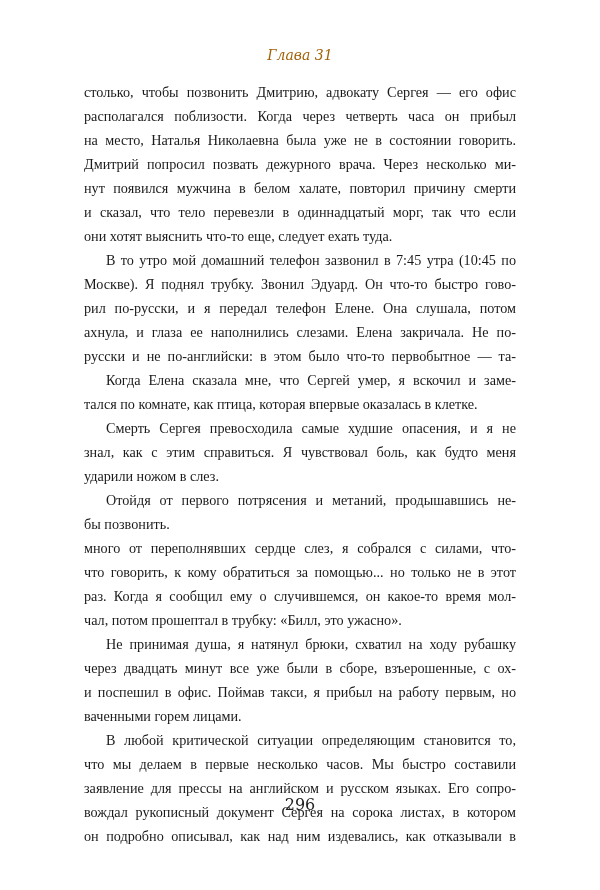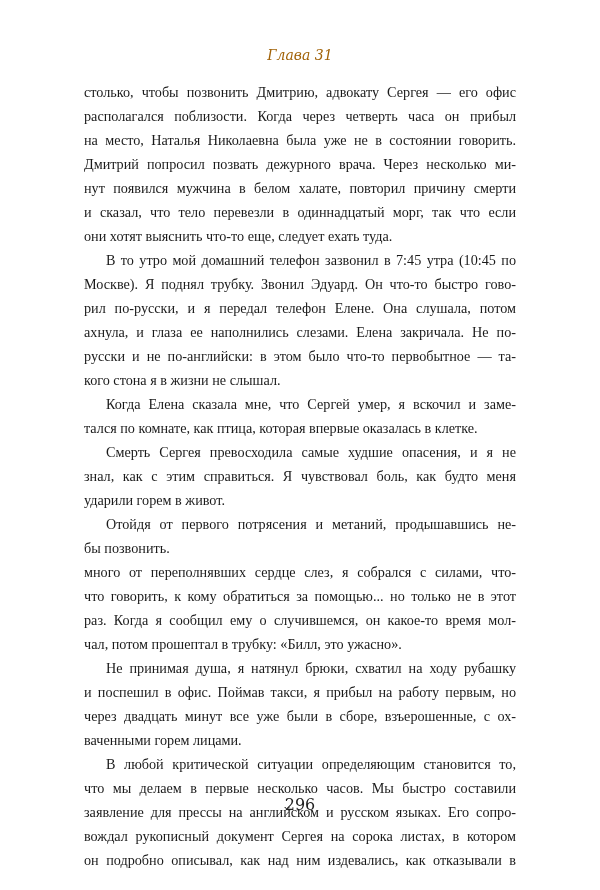--- a/index.html
+++ b/index.html
@@ -35,45 +35,44 @@
         <span class="line">нут появился мужчина в белом халате, повторил причину смерти</span>
         <span class="line">и сказал, что тело перевезли в одиннадцатый морг, так что если</span>
         <span class="line last">они хотят выяснить что-то еще, следует ехать туда.</span>
       </div>
       <div>
         <span class="line indent">В то утро мой домашний телефон зазвонил в 7:45 утра (10:45 по</span>
         <span class="line">Москве). Я поднял трубку. Звонил Эдуард. Он что-то быстро гово-</span>
         <span class="line">рил по-русски, и я передал телефон Елене. Она слушала, потом</span>
         <span class="line">ахнула, и глаза ее наполнились слезами. Елена закричала. Не по-</span>
         <span class="line">русски и не по-английски: в этом было что-то первобытное — та-</span>
-        <span class="line last">кого стона я в жизни не слышал.</span>
       </div>
       <div>
         <span class="line indent">Когда Елена сказала мне, что Сергей умер, я вскочил и заме-</span>
         <span class="line last">тался по комнате, как птица, которая впервые оказалась в клетке.</span>
       </div>
       <div>
         <span class="line indent">Смерть Сергея превосходила самые худшие опасения, и я не</span>
         <span class="line">знал, как с этим справиться. Я чувствовал боль, как будто меня</span>
-        <span class="line last">ударили горем в живот.</span>
+        <span class="line last">ударили ножом в слез.</span>
       </div>
       <div>
         <span class="line indent">Отойдя от первого потрясения и метаний, продышавшись не-</span>
         <span class="line last">бы позвонить.</span>
         <span class="line">много от переполнявших сердце слез, я собрался с силами, что-</span>
       </div>
       <div>
         <span class="line">что говорить, к кому обратиться за помощью... но только не в этот</span>
         <span class="line">раз. Когда я сообщил ему о случившемся, он какое-то время мол-</span>
         <span class="line last">чал, потом прошептал в трубку: «Билл, это ужасно».</span>
       </div>
       <div>
         <span class="line indent">Не принимая душа, я натянул брюки, схватил на ходу рубашку</span>
+        <span class="line">через двадцать минут все уже были в сборе, взъерошенные, с ох-</span>
         <span class="line">и поспешил в офис. Поймав такси, я прибыл на работу первым, но</span>
-        <span class="line">через двадцать минут все уже были в сборе, взъерошенные, с ох-</span>
         <span class="line last">ваченными горем лицами.</span>
       </div>
       <div>
         <span class="line indent">В любой критической ситуации определяющим становится то,</span>
         <span class="line">что мы делаем в первые несколько часов. Мы быстро составили</span>
         <span class="line">заявление для прессы на английском и русском языках. Его сопро-</span>
         <span class="line">вождал рукописный документ Сергея на сорока листах, в котором</span>
         <span class="line">он подробно описывал, как над ним издевались, как отказывали в</span>
       </div>
     </div>

